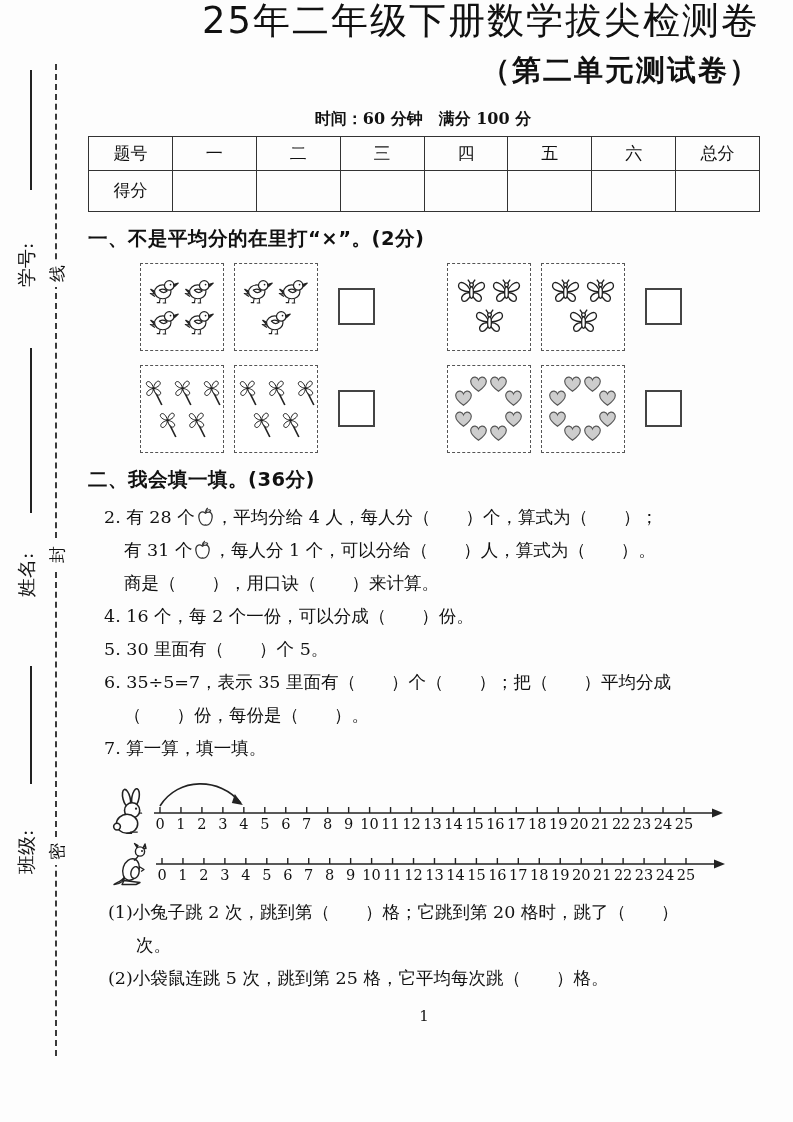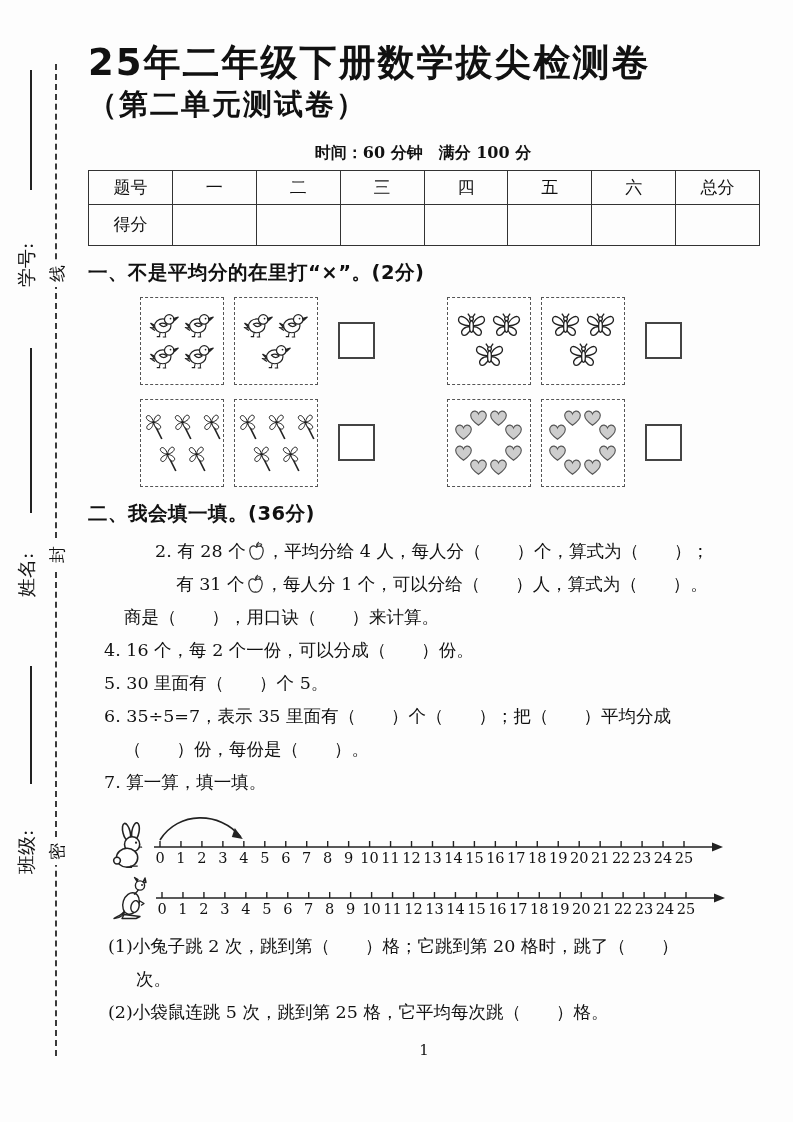--- a/index.html
+++ b/index.html
@@ -14,24 +14,24 @@
   .mline-3{top:666px;height:118px;}
   .side-label{position:absolute;left:14px;font-size:19px;white-space:nowrap;
       transform:rotate(-90deg);transform-origin:0 0;font-weight:500;}
   .sl-1{top:287px;} .sl-2{top:597px;} .sl-3{top:874px;}
   .seal-char{position:absolute;left:44px;font-size:17px;background:#fdfdfd;
       transform:rotate(-90deg);padding:0 5px;}
   .sc-1{top:262px;} .sc-2{top:543px;} .sc-3{top:840px;}
 
   
   .main{position:absolute;left:88px;top:0;width:672px;}
-  .title{margin-top:42px;text-align:left;font-family:"DejaVu Sans",sans-serif;
-      font-weight:bold;font-size:37px;letter-spacing:2px;line-height:1.15;}
-  .subtitle{text-align:left;font-family:"DejaVu Sans",sans-serif;font-weight:bold;
-      font-size:29px;letter-spacing:2px;}
+  .title{text-align:right;font-family:"DejaVu Sans",sans-serif;
+      font-weight:normal;font-size:37px;letter-spacing:2px;line-height:1.15;}
+  .subtitle{text-align:right;font-family:"DejaVu Sans",sans-serif;font-weight:bold;
+      font-size:29px;margin-top:8px;letter-spacing:2px;}
   .meta{margin-top:18px;text-align:center;font-size:16px;font-weight:bold;padding-right:2px;}
 
   table.score{width:100%;border-collapse:collapse;margin-top:6px;table-layout:fixed;}
   table.score td{border:1.7px solid #333;text-align:center;font-size:17px;}
   tr.score-head td{height:31px;}
   tr.score-body td{height:38px;}
 
   .sec-head{margin-top:13px;font-family:"DejaVu Sans",sans-serif;font-weight:bold;
       font-size:19.5px;letter-spacing:.5px;}
 
@@ -45,21 +45,21 @@
   .icon-row{display:flex;justify-content:center;gap:4px;}
   .ring-item{position:absolute;}
   .ansbox{width:33px;height:33px;border:2px solid #444;margin-left:10px;background:#fff;}
   .icon{display:inline-flex;line-height:0;}
 
   
   .fills{margin-top:8px;}
   .fills p{margin:0;font-size:17.5px;line-height:33px;}
   .ln{padding-left:16px;}
   .ln-cont{padding-left:36px;}
-  .ln-apple{line-height:40px;text-align:center;}
+  .ln-apple{line-height:40px;}
   .sub{padding-left:20px;}
   .sub-cont{padding-left:48px;}
   .apple-wrap{vertical-align:-5px;margin:0 1px;}
 
   
   .nl-row{display:flex;align-items:flex-end;margin-left:24px;}
   .nl-row .animal{margin-right:2px;line-height:0;}
   .nl-1{margin-top:4px;}
   .nl-2{margin-top:6px;}
 

